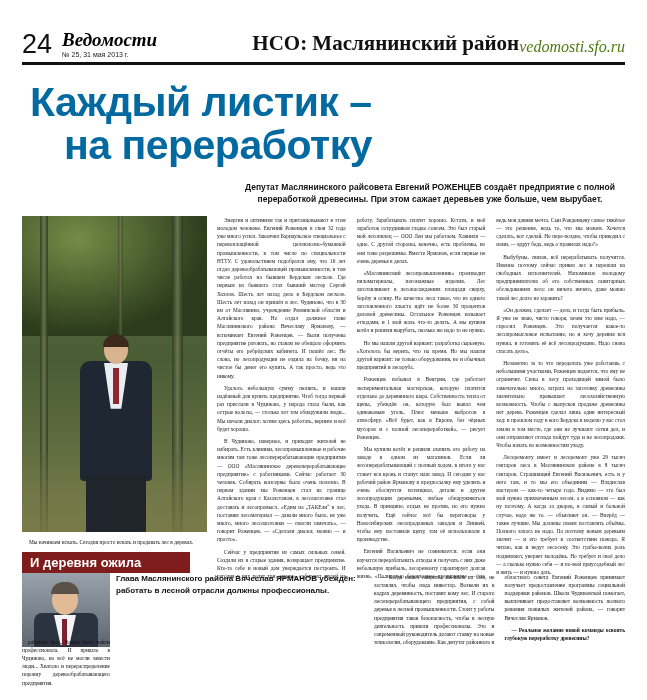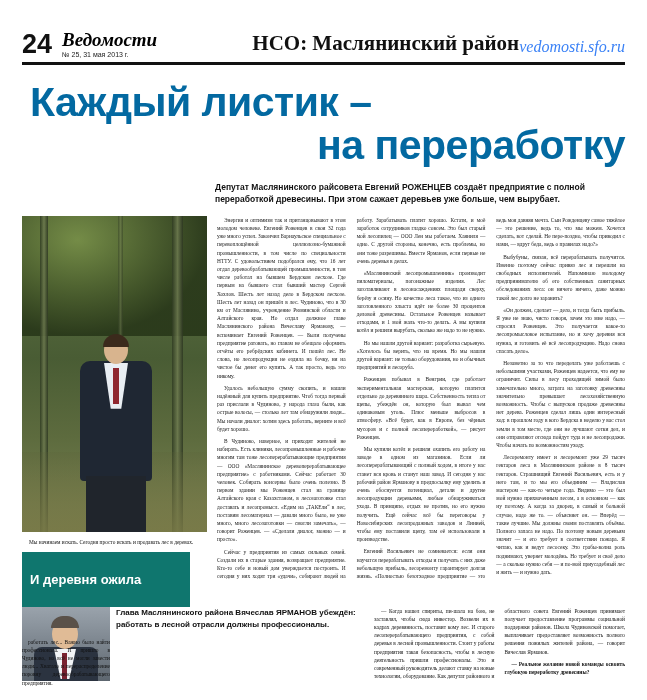--- a/index.html
+++ b/index.html
@@ -19,21 +19,21 @@
   }
   
   .masthead{
     display:flex;align-items:flex-end;
     border-bottom:3px solid #111;
     padding-bottom:4px;
     height:40px;
   }
   .issue-num{
     font-family:"Liberation Sans", sans-serif;
-    font-size:27px;font-weight:bold;
+    font-size:27px;font-weight:normal;
     line-height:1;
     margin-right:10px;
     color:#111;
   }
   .paper-block{flex:0 0 auto;}
   .paper-name{
     font-family:"Liberation Serif", serif;
     font-size:19px;font-weight:bold;
     font-style:italic;
     line-height:1;
@@ -51,42 +51,43 @@
     font-family:"Liberation Serif", serif;
     font-size:21px;
     font-weight:bold;
     color:#111;
     padding-bottom:2px;
   }
   .head-right{
     font-family:"Liberation Serif", serif;
     font-style:italic;
     font-size:16px;
-    color:#3b82f6;
+    color:#4d7c0f;
     padding-bottom:2px;
   }
   
   .headline{
     font-family:"Liberation Sans", sans-serif;
     font-weight:bold;
     font-size:41px;
     line-height:1.05;
     letter-spacing:-0.5px;
     margin:16px 0 0 8px;
     color:#0369a1;
   }
-  .headline .l2{display:block;margin-left:34px;text-align:right;}
+  .headline .l2{display:block;margin-left:34px;}
   .standfirst{
     font-family:"Liberation Sans", sans-serif;
     font-size:8.5px;
     font-weight:bold;
     line-height:1.45;
     margin:14px 0 0 193px;
     color:#111;
     width:430px;
+    text-align:center;
   }
   
   .body-area{
     position:relative;
     margin-top:10px;
     height:430px;
   }
   .photo{
     position:absolute;
     left:0;top:0;
@@ -158,26 +159,26 @@
   }
   .leftcol p{margin:0 0 4px 0;text-indent:7px;}
   .leftcol .q{font-weight:bold;}
   
   .bottom{
     position:absolute;
     left:22px;right:22px;bottom:8px;
     height:140px;
   }
   .bottom-head{
-    background:#0f766e;
+    background:#7f1d1d;
     color:#fff;
     font-family:"Liberation Sans", sans-serif;
     font-weight:bold;
     font-size:13px;
-    padding:20px 8px;
+    padding:3px 8px;
     width:168px;
     box-sizing:border-box;
   }
   .bottom-inner{
     display:flex;
     margin-top:0;
     height:118px;
   }
   .portrait{
     flex:0 0 88px;

